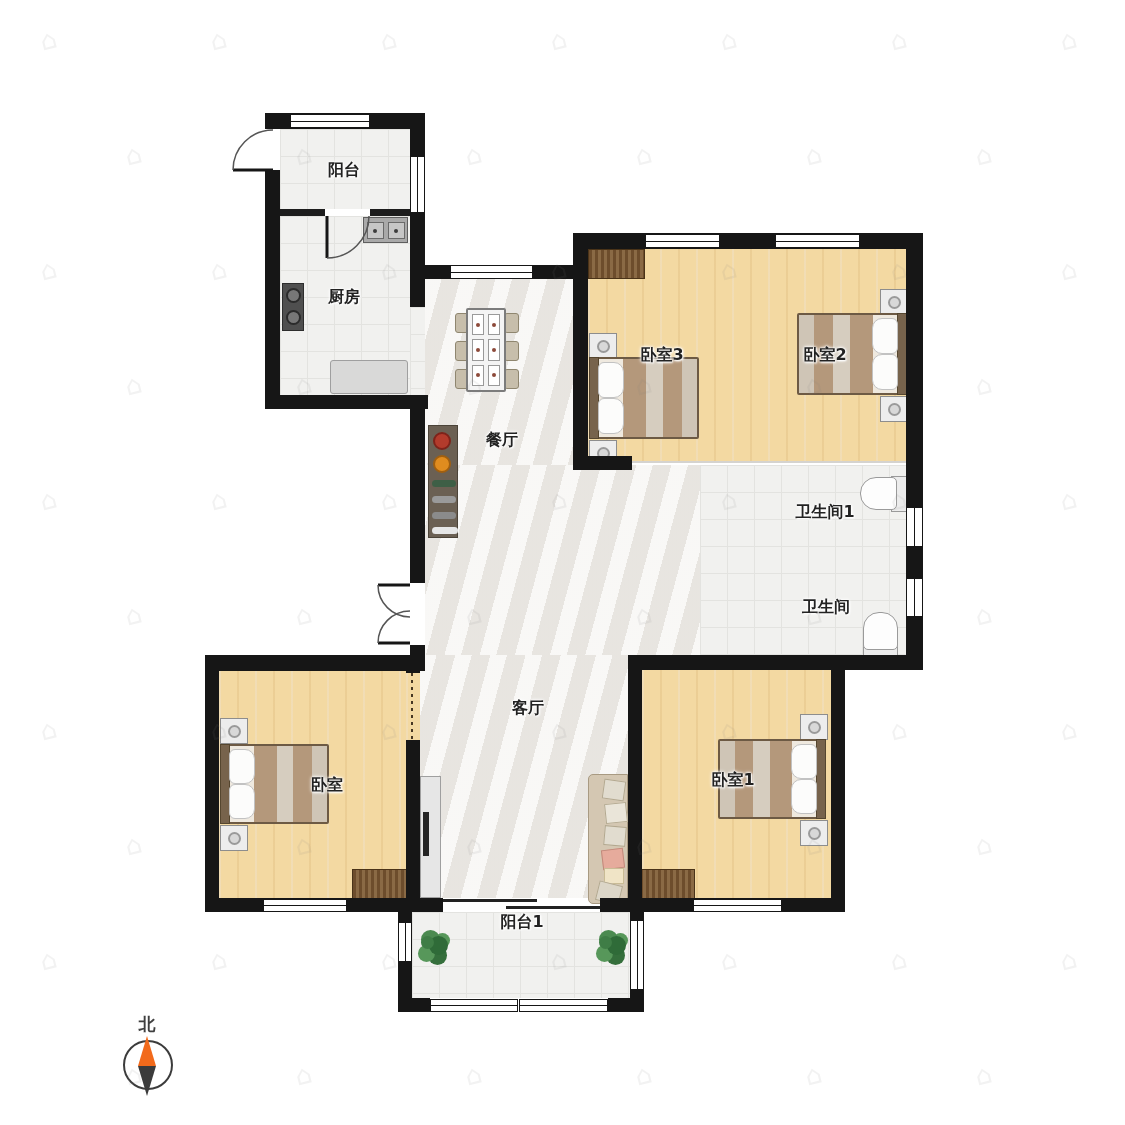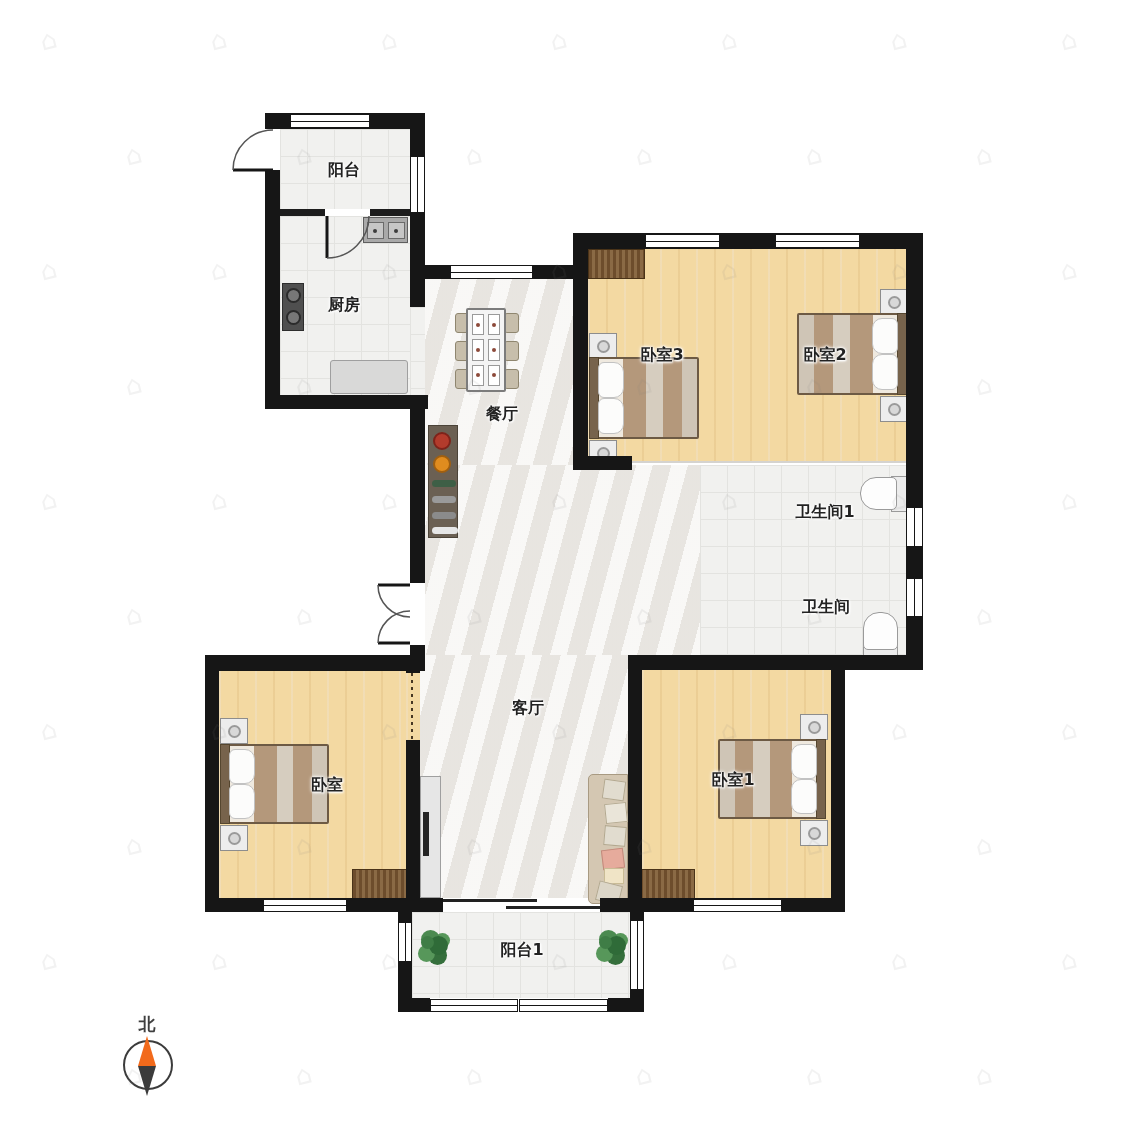--- a/index.html
+++ b/index.html
@@ -230,30 +230,30 @@
     <g>
       <line x1="378" y1="585" x2="410" y2="585" stroke="#161616" stroke-width="3"></line>
       <path d="M 378 585 A 32 32 0 0 0 410 617" fill="none" stroke="#555" stroke-width="1.5"></path>
       <line x1="378" y1="643" x2="410" y2="643" stroke="#161616" stroke-width="3"></line>
       <path d="M 378 643 A 32 32 0 0 1 410 611" fill="none" stroke="#555" stroke-width="1.5"></path>
     </g>
     <line x1="412" y1="673" x2="412" y2="740" stroke="#463723" stroke-width="2" stroke-dasharray="3 4"></line>
   </svg>
 
   <div class="room-label" style="left:344px;top:170px">阳台</div>
-  <div class="room-label" style="left:344px;top:305px">厨房</div>
-  <div class="room-label" style="left:502px;top:414px">餐厅</div>
+  <div class="room-label" style="left:344px;top:297px">厨房</div>
+  <div class="room-label" style="left:502px;top:440px">餐厅</div>
   <div class="room-label" style="left:662px;top:355px">卧室3</div>
   <div class="room-label" style="left:825px;top:355px">卧室2</div>
   <div class="room-label" style="left:825px;top:512px">卫生间1</div>
   <div class="room-label" style="left:826px;top:607px">卫生间</div>
   <div class="room-label" style="left:528px;top:708px">客厅</div>
   <div class="room-label" style="left:327px;top:785px">卧室</div>
   <div class="room-label" style="left:733px;top:780px">卧室1</div>
-  <div class="room-label" style="left:522px;top:950px">阳台1</div>
+  <div class="room-label" style="left:522px;top:922px">阳台1</div>
 
   <div class="room-label" style="left:147px;top:1024px;font-size:17px;color:#3f3f3f">北</div>
   <div class="abs" style="left:123px;top:1040px;width:50px;height:50px;border:2px solid #3c3c3c;border-radius:50%"></div>
   <div class="abs" style="left:138px;top:1036px;width:0;height:0;border-left:9px solid transparent;border-right:9px solid transparent;border-bottom:30px solid #f26a1b"></div>
   <div class="abs" style="left:138px;top:1066px;width:0;height:0;border-left:9px solid transparent;border-right:9px solid transparent;border-top:30px solid #3b3b3b"></div>
 
   <div class="abs" style="left:0;top:0;width:1125px;height:1125px;pointer-events:none">
       <span class="wm" style="left: 40px; top: 25px;">⌂</span>
       <span class="wm" style="left: 210px; top: 25px;">⌂</span>
       <span class="wm" style="left: 380px; top: 25px;">⌂</span>

